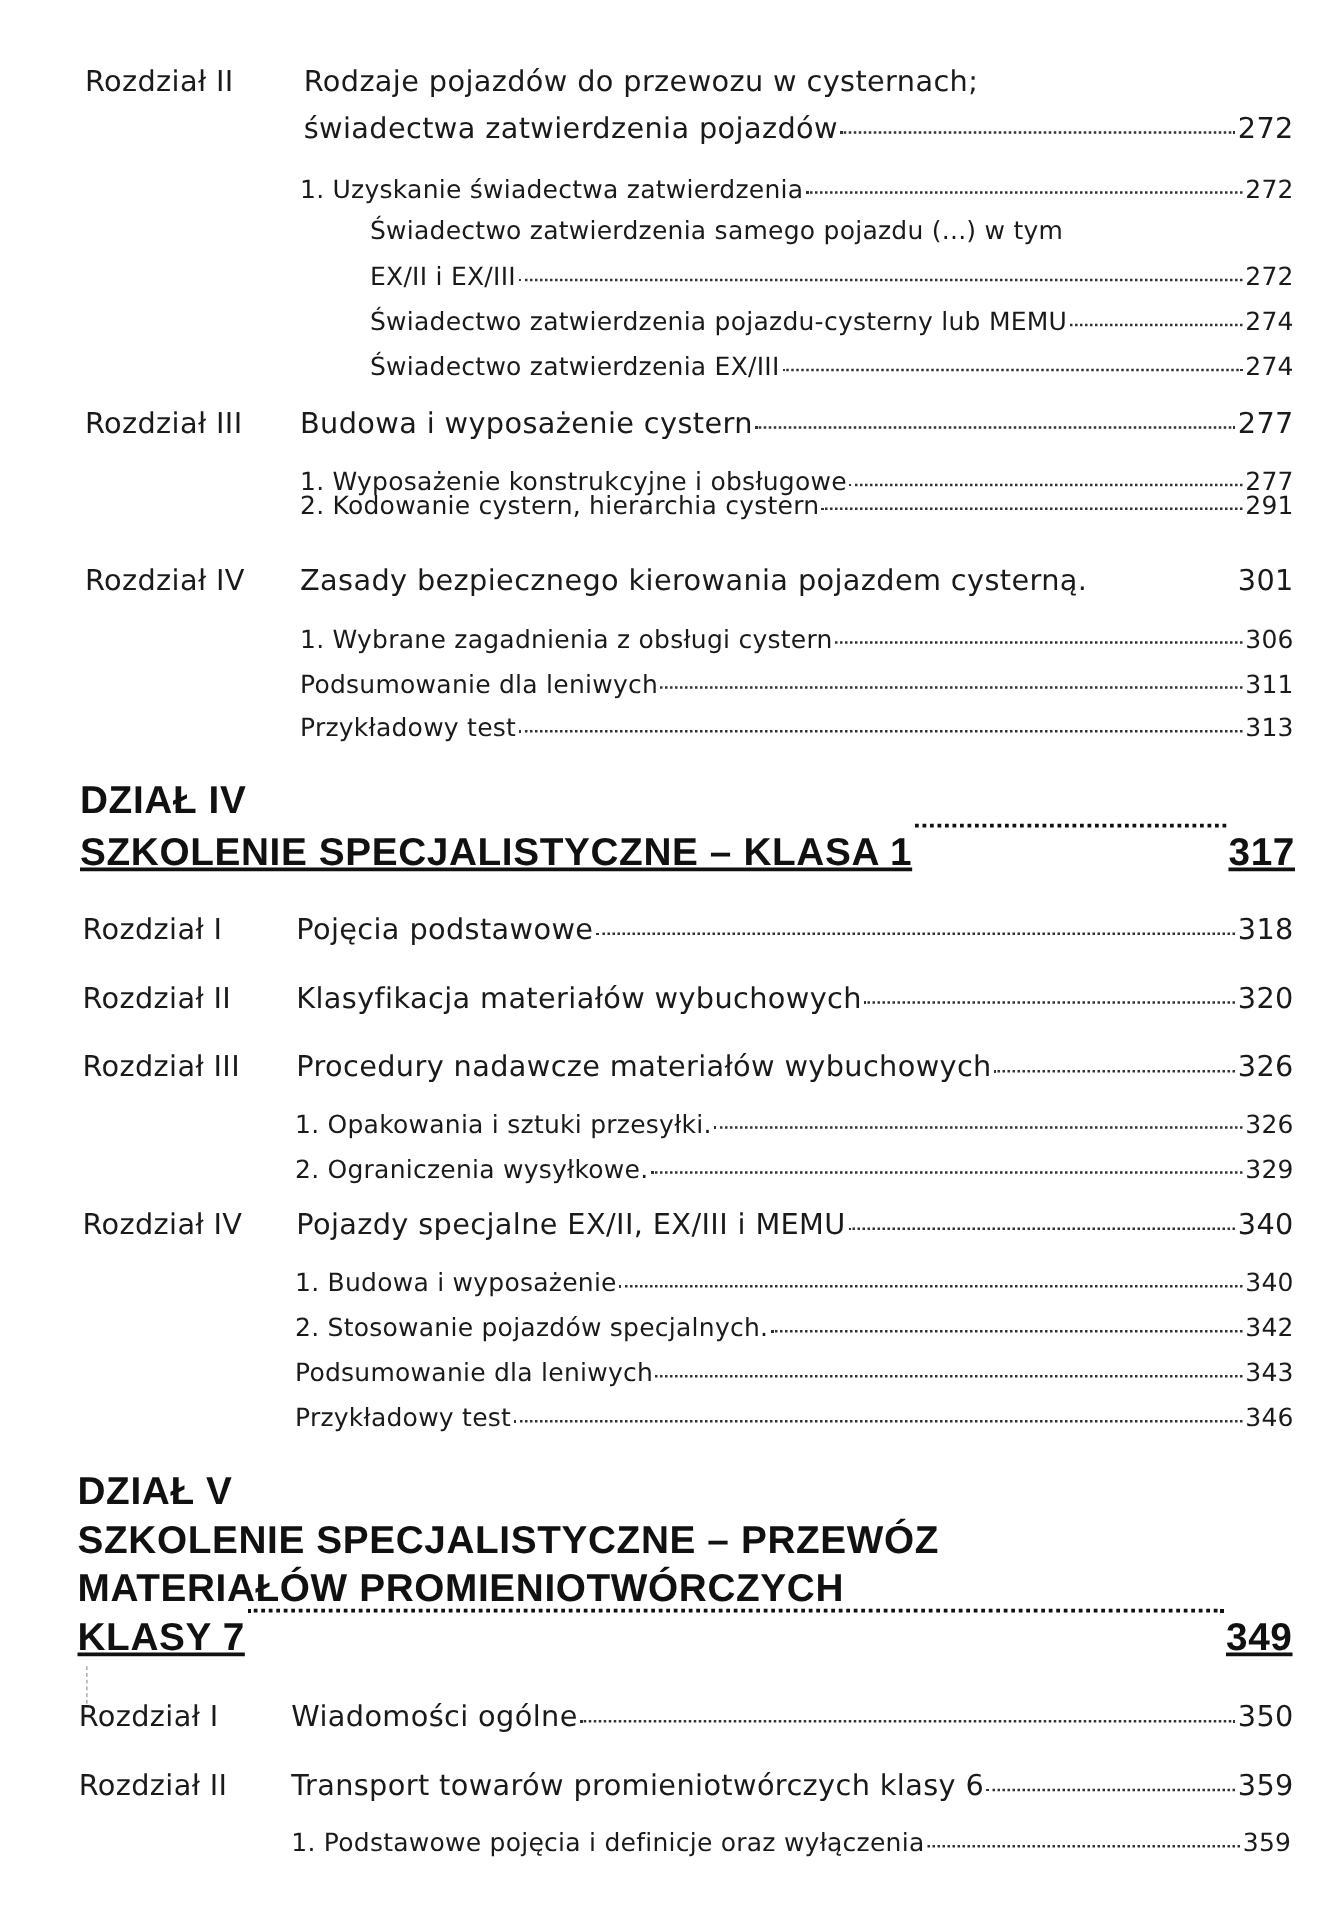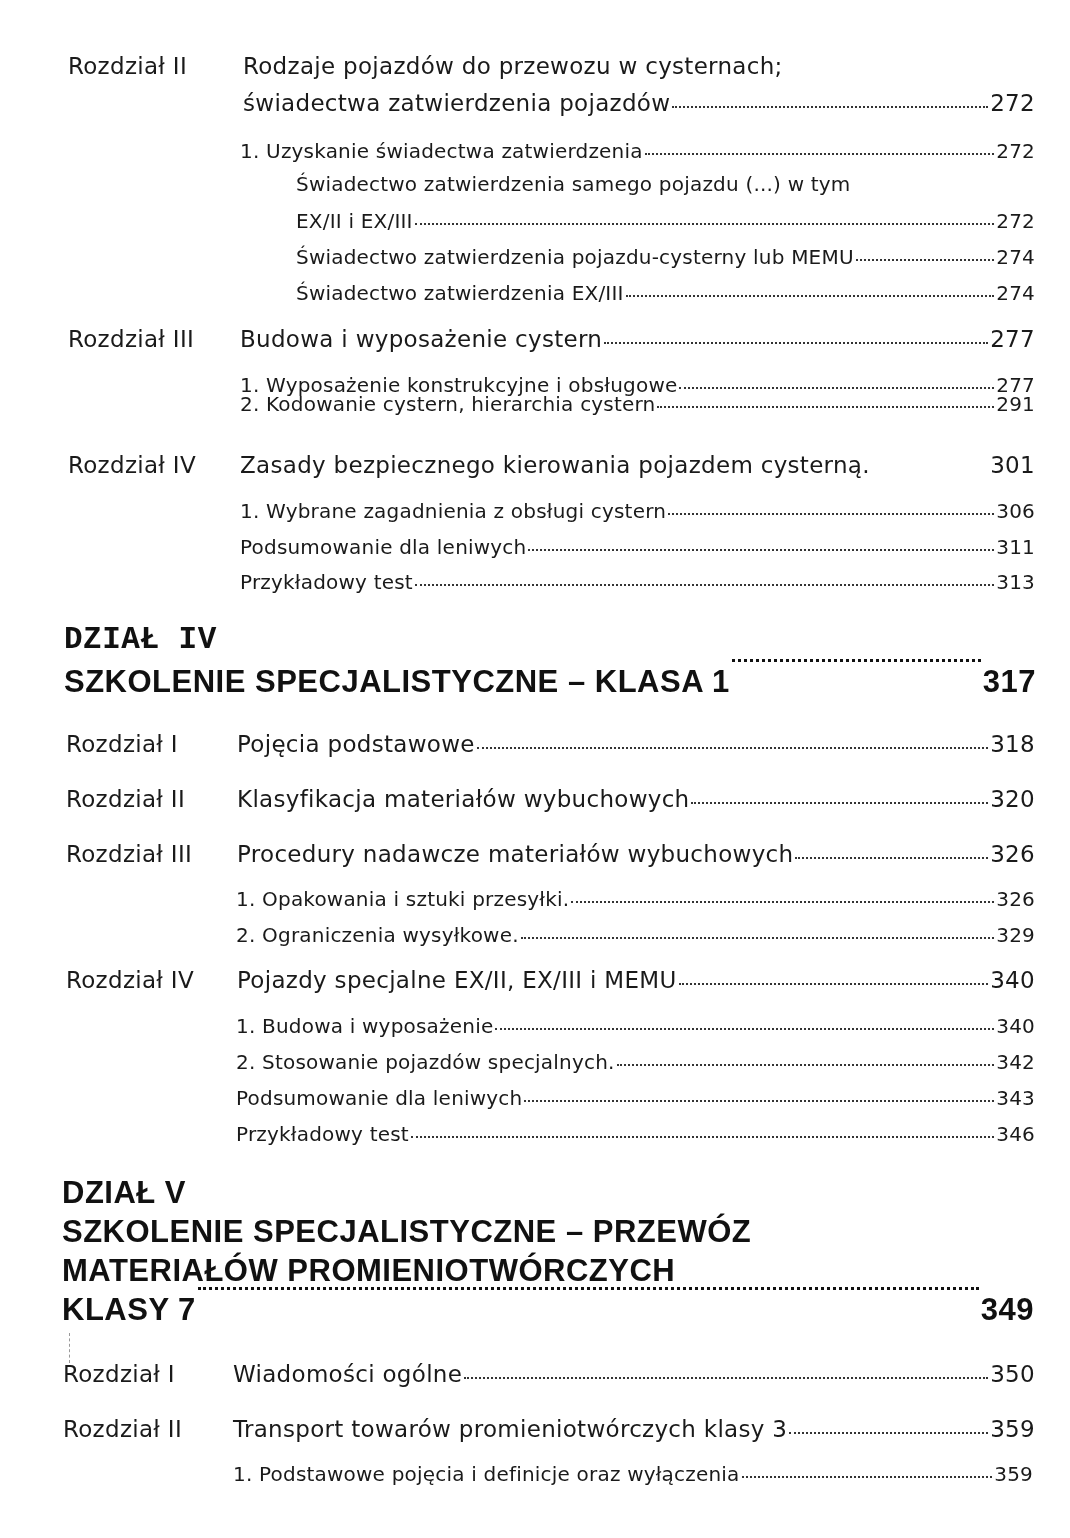--- a/index.html
+++ b/index.html
@@ -20,21 +20,21 @@
       flex: 1 1 auto; overflow: hidden; margin: 0 2px;
       border-bottom: 2px dotted #333; height: 0; align-self: baseline;
       transform: translateY(-3px);
     }
     .page-num { flex: 0 0 auto; text-align: right; }
     .section {
       position: absolute; font-family: "Liberation Sans", sans-serif;
       font-weight: bold; font-size: 31px; letter-spacing: 0.5px; color: #111;
     }
     .section .dots { border-bottom: 3px dotted #111; transform: translateY(-5px); }
-    .section-line { position: absolute; display: flex; align-items: flex-end; white-space: nowrap; }
+    .section-line { position: absolute; display: flex; align-items: flex-end; white-space: nowrap; text-decoration: underline; }
     .margin-mark { position: absolute; left: 69px; top: 1333px; width: 1px; height: 30px;
       border-left: 1px dashed #999; }
   </style>
 </head>
 <body>
 
 <div class="page">
 
   <div class="line ch" style="left:68px; top:53px; width:972px;">
     <span class="label" style="width:175px;">Rozdział II</span>
@@ -101,21 +101,21 @@
     <span class="title">Podsumowanie dla leniwych</span>
     <span class="dots"></span>
     <span class="page-num">311</span>
   </div>
   <div class="line sub" style="left:240px; top:570px; width:795px;">
     <span class="title">Przykładowy test</span>
     <span class="dots"></span>
     <span class="page-num">313</span>
   </div>
 
-  <div class="section" style="left:64px; top:622px;font-family:Liberation Mono, monospace;">DZIAŁ IV</div>
+  <div class="section" style="left:64px; top:622px;">DZIAŁ IV</div>
   <div class="section section-line" style="left:64px; top:664px; width:972px;">
     <span class="title">SZKOLENIE SPECJALISTYCZNE – KLASA 1</span>
     <span class="dots"></span>
     <span class="page-num">317</span>
   </div>
 
   <div class="line ch" style="left:66px; top:731px; width:969px;">
     <span class="label" style="width:171px;">Rozdział I</span>
     <span class="title">Pojęcia podstawowe</span>
     <span class="dots"></span>
@@ -181,21 +181,21 @@
   <div class="margin-mark"></div>
 
   <div class="line ch" style="left:63px; top:1361px; width:972px;">
     <span class="label" style="width:170px;">Rozdział I</span>
     <span class="title">Wiadomości ogólne</span>
     <span class="dots"></span>
     <span class="page-num">350</span>
   </div>
   <div class="line ch" style="left:63px; top:1416px; width:972px;">
     <span class="label" style="width:170px;">Rozdział II</span>
-    <span class="title">Transport towarów promieniotwórczych klasy 3</span>
+    <span class="title">Transport towarów promieniotwórczych klasy 6</span>
     <span class="dots"></span>
     <span class="page-num">359</span>
   </div>
   <div class="line sub" style="left:233px; top:1462px; width:800px;">
     <span class="title">1. Podstawowe pojęcia i definicje oraz wyłączenia</span>
     <span class="dots"></span>
     <span class="page-num">359</span>
   </div>
 
 </div>

